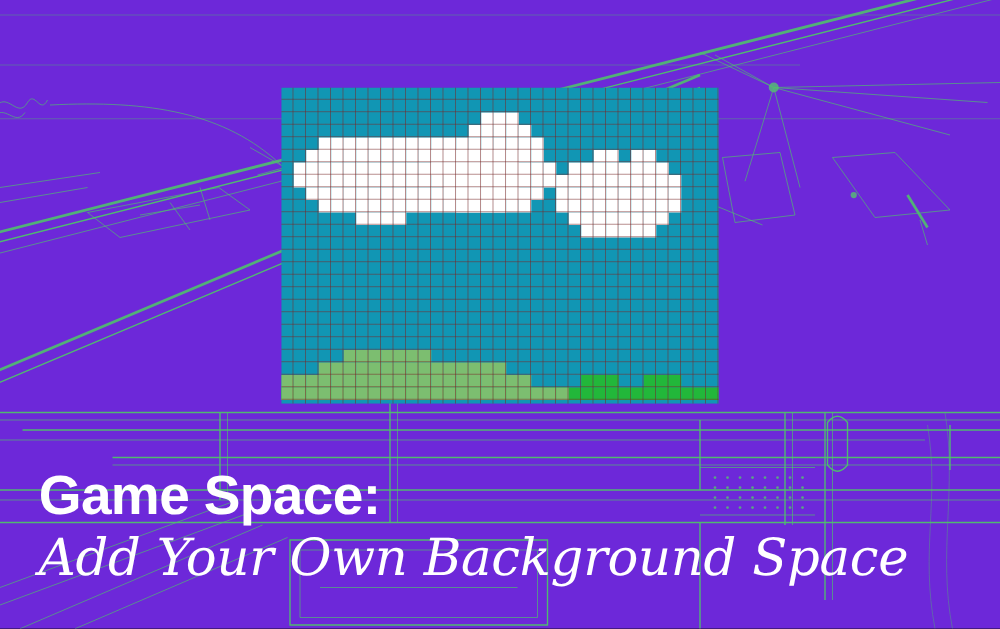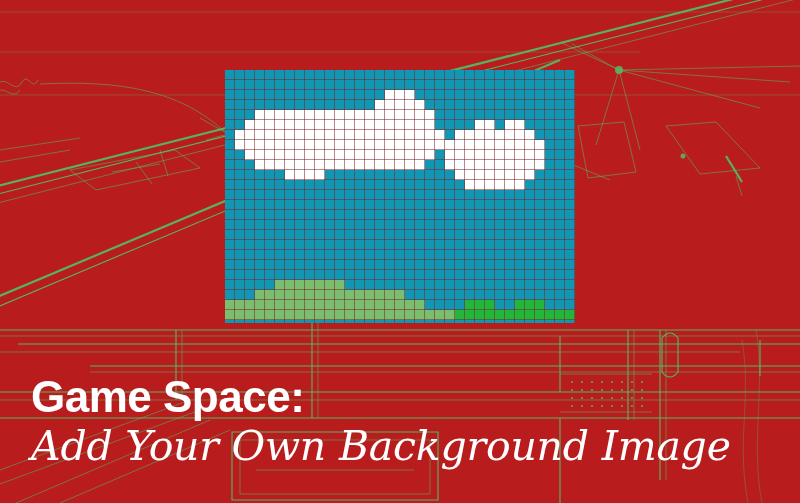--- a/index.html
+++ b/index.html
@@ -5,21 +5,21 @@
   html, body {
     margin: 0;
     padding: 0;
     background: #0d0d0d;
   }
   #stage {
     position: relative;
     width: 800px;
     height: 503px;
     overflow: hidden;
-    background: #b91c1c;
+    background: #6d28d9;
     font-family: "Liberation Sans", sans-serif;
   }
 
   
   .blueprint {
     position: absolute;
     inset: 0;
     pointer-events: none;
   }
   .blueprint svg { display: block; width: 800px; height: 503px; }
@@ -538,16 +538,16 @@
         <div class="px" style="left: 260px; top: 110px; width: 10px; height: 10px; background: rgb(255, 255, 255);"></div>
         <div class="px" style="left: 270px; top: 110px; width: 10px; height: 10px; background: rgb(255, 255, 255);"></div>
         <div class="px" style="left: 280px; top: 110px; width: 10px; height: 10px; background: rgb(255, 255, 255);"></div>
         <div class="px" style="left: 290px; top: 110px; width: 10px; height: 10px; background: rgb(255, 255, 255);"></div>
       </div>
     <div class="grid-overlay"></div>
   </div>
 
   <div id="title-block">
     <h1 id="title-main">Game Space:</h1>
-    <h2 id="title-sub">Add Your Own Background Image</h2>
+    <h2 id="title-sub">Add Your Own Background Space</h2>
   </div>
 
 </div>
 
 </body></html>

